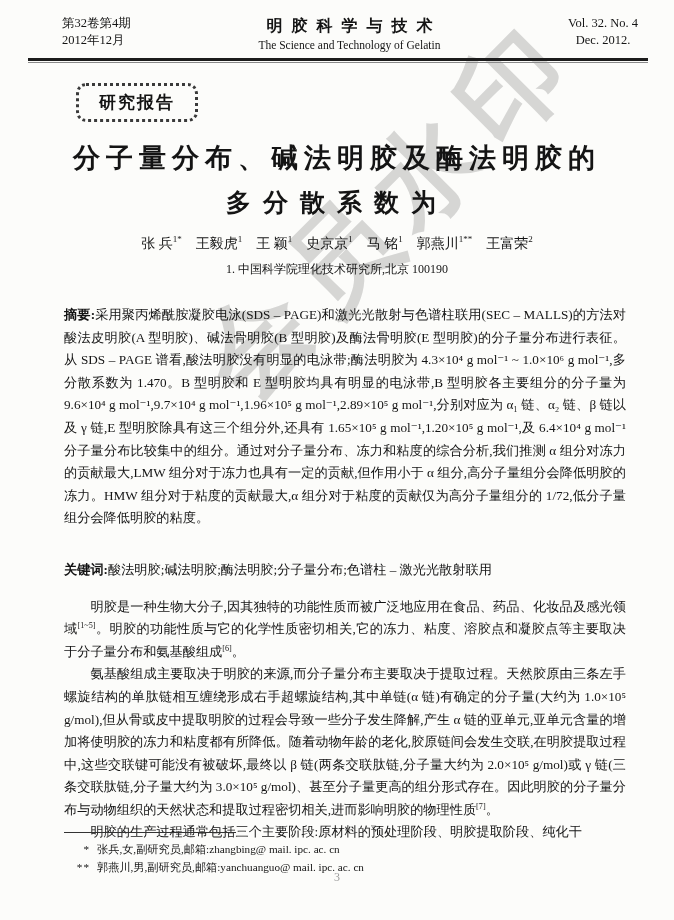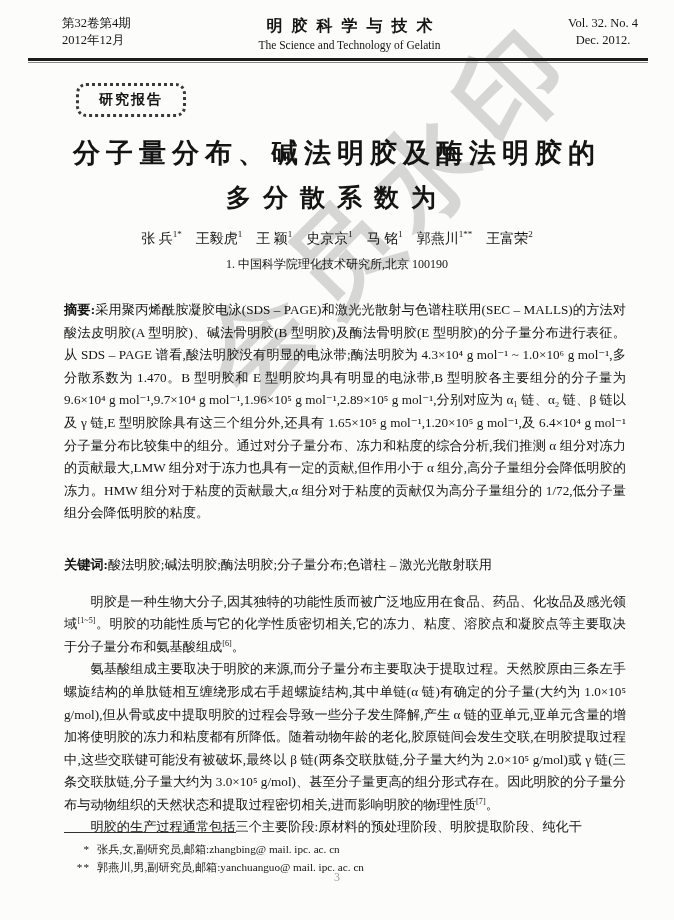--- a/index.html
+++ b/index.html
@@ -31,21 +31,21 @@
   .jheader .issue{font-size:12.5px;line-height:17px;}
   .jheader .jname{flex:1;text-align:center;padding-top:1px;}
   .jname .cn{font-size:16px;font-weight:bold;letter-spacing:9px;text-indent:9px;}
   .jname .en{font-size:11.5px;margin-top:2px;}
   .jheader .vol{font-size:12.5px;line-height:17px;text-align:center;}
   .header-rule{margin:7px 26px 0 28px;border-top:3px solid #1c1c1c;border-bottom:1px solid #8a8a8a;height:1px;}
   
   .badge{
     display:inline-block;margin:20px 0 0 76px;
     border:3px dotted #3a3a3a;border-radius:10px;
-    padding:5px 20px;font-size:14px;font-weight:bold;letter-spacing:2px;
+    padding:5px 20px;font-size:17px;font-weight:bold;letter-spacing:2px;
   }
   
   .title{margin:14px 0 0;text-align:center;font-weight:bold;}
   .title .t1{display:block;font-size:27px;letter-spacing:6px;line-height:44px;}
   .title .t2{display:block;font-size:25px;letter-spacing:12px;line-height:46px;}
   
   .authors{margin-top:9px;text-align:center;font-size:14px;font-weight:normal;}
   .authors .author{margin:0 7px;white-space:nowrap;}
   .authors sup{font-size:9px;}
   

